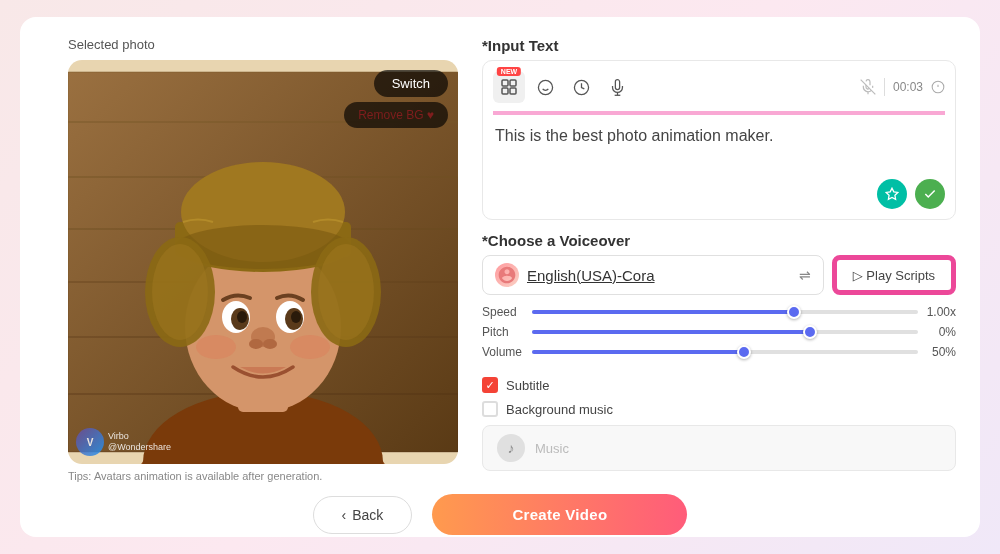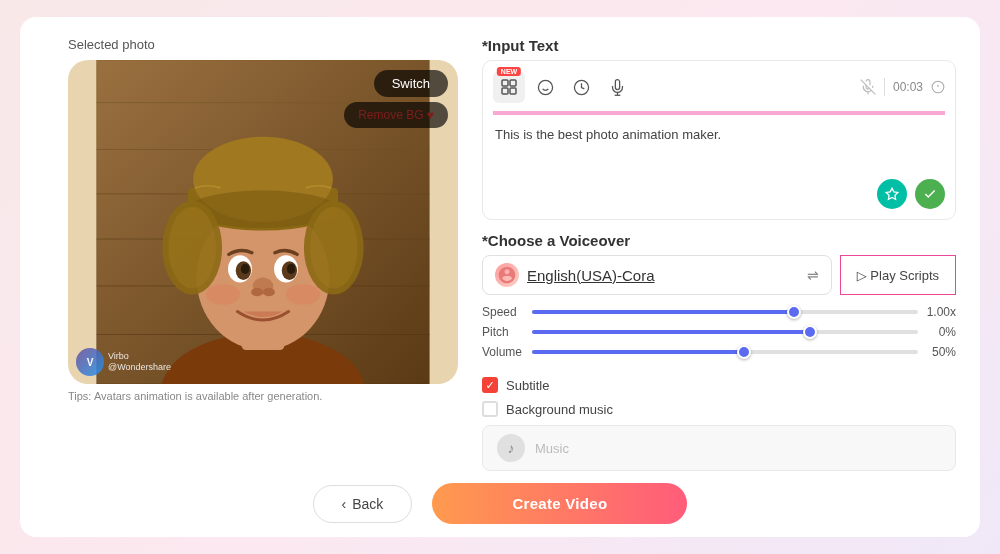--- a/index.html
+++ b/index.html
@@ -37,22 +37,22 @@
     }
     .left-panel-title {
       font-size: 13px;
       font-weight: 500;
       color: #555;
       margin-bottom: 8px;
     }
     .photo-container {
       position: relative;
       width: 100%;
-      height: 324px;
-      border-radius: 20px;
+      height: 404px;
+      border-radius: 14px;
       overflow: hidden;
       background: #e8d5b0;
     }
     .switch-btn {
       position: absolute;
       top: 10px;
       right: 10px;
       background: rgba(0,0,0,0.65);
       color: #fff;
       border: none;
@@ -170,21 +170,21 @@
       color: #888;
       font-size: 12px;
     }
     .divider-v {
       width: 1px;
       height: 18px;
       background: #ddd;
     }
     .textarea-content {
       min-height: 50px;
-      font-size: 13px;
+      font-size: 16px;
       color: #444;
       padding: 4px 2px;
     }
     .textarea-actions {
       display: flex;
       justify-content: flex-end;
       gap: 8px;
       margin-top: 6px;
     }
     .action-btn-round {
@@ -243,22 +243,22 @@
     }
     .voice-settings-icon {
       margin-left: auto;
       color: #888;
       font-size: 14px;
     }
     .play-scripts-btn {
       display: flex;
       align-items: center;
       gap: 6px;
-      border: 1px solid #ec4899;
-      border-radius: 0;
+      border: 5px solid #ec4899;
+      border-radius: 8px;
       padding: 7px 16px;
       background: white;
       cursor: pointer;
       font-size: 13px;
       color: #444;
     }
     
     .slider-row {
       display: flex;
       align-items: center;

